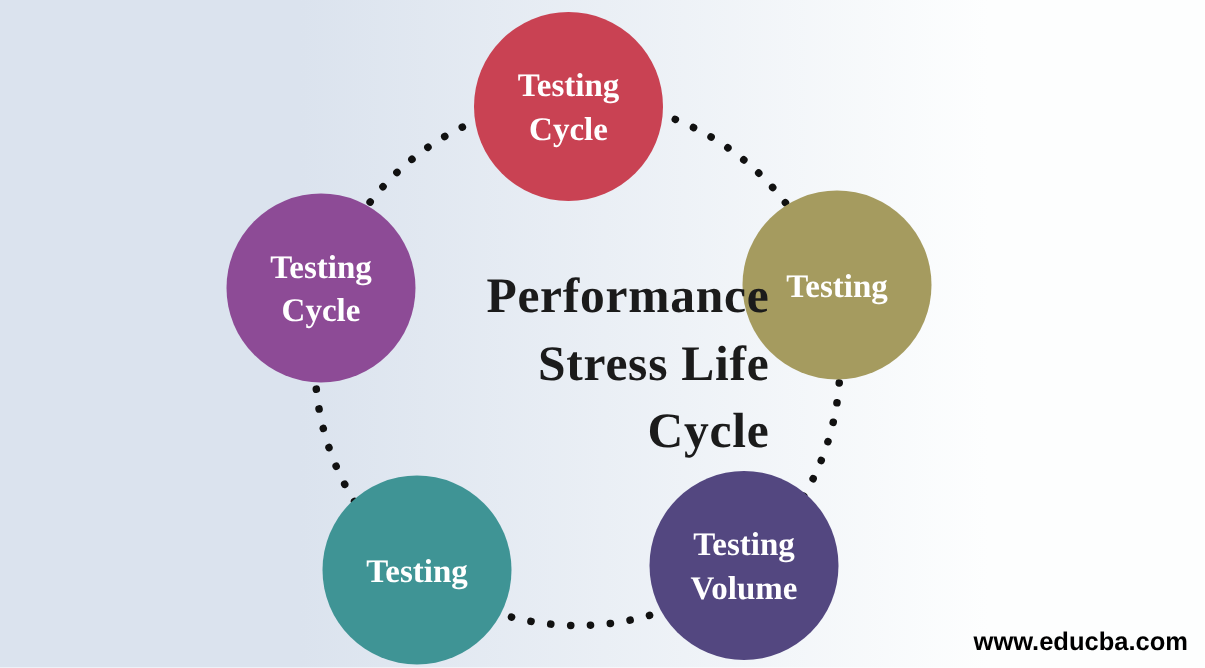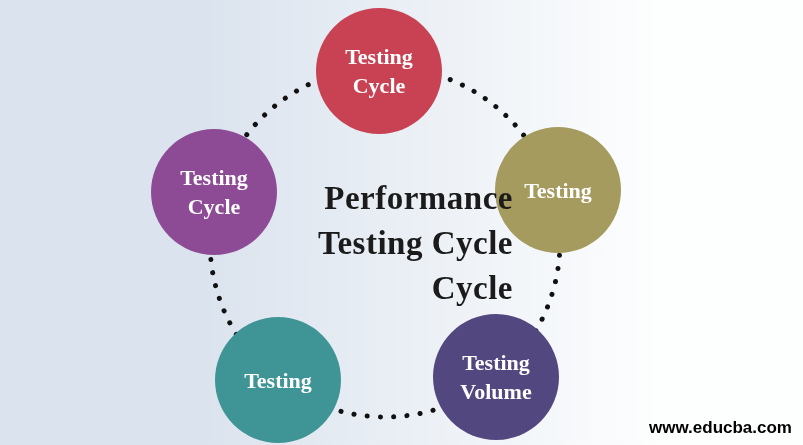--- a/index.html
+++ b/index.html
@@ -90,19 +90,19 @@
     <span class="node-line">Testing</span>
   </div>
 
   <div class="node node-load" style="background: rgb(141, 75, 150); color: rgb(255, 255, 255);">
     <span class="node-line">Testing</span>
     <span class="node-line">Cycle</span>
   </div>
 
   <div class="title" style="color: rgb(27, 27, 27);">
     <div class="title-line">Performance</div>
-    <div class="title-line">Testing Cycle</div>
+    <div class="title-line">Stress Life</div>
     <div class="title-line">Cycle</div>
   </div>
 
   <div class="watermark" style="color: rgb(0, 0, 0);">www.educba.com</div>
 
 </div>
 
 </body></html>

